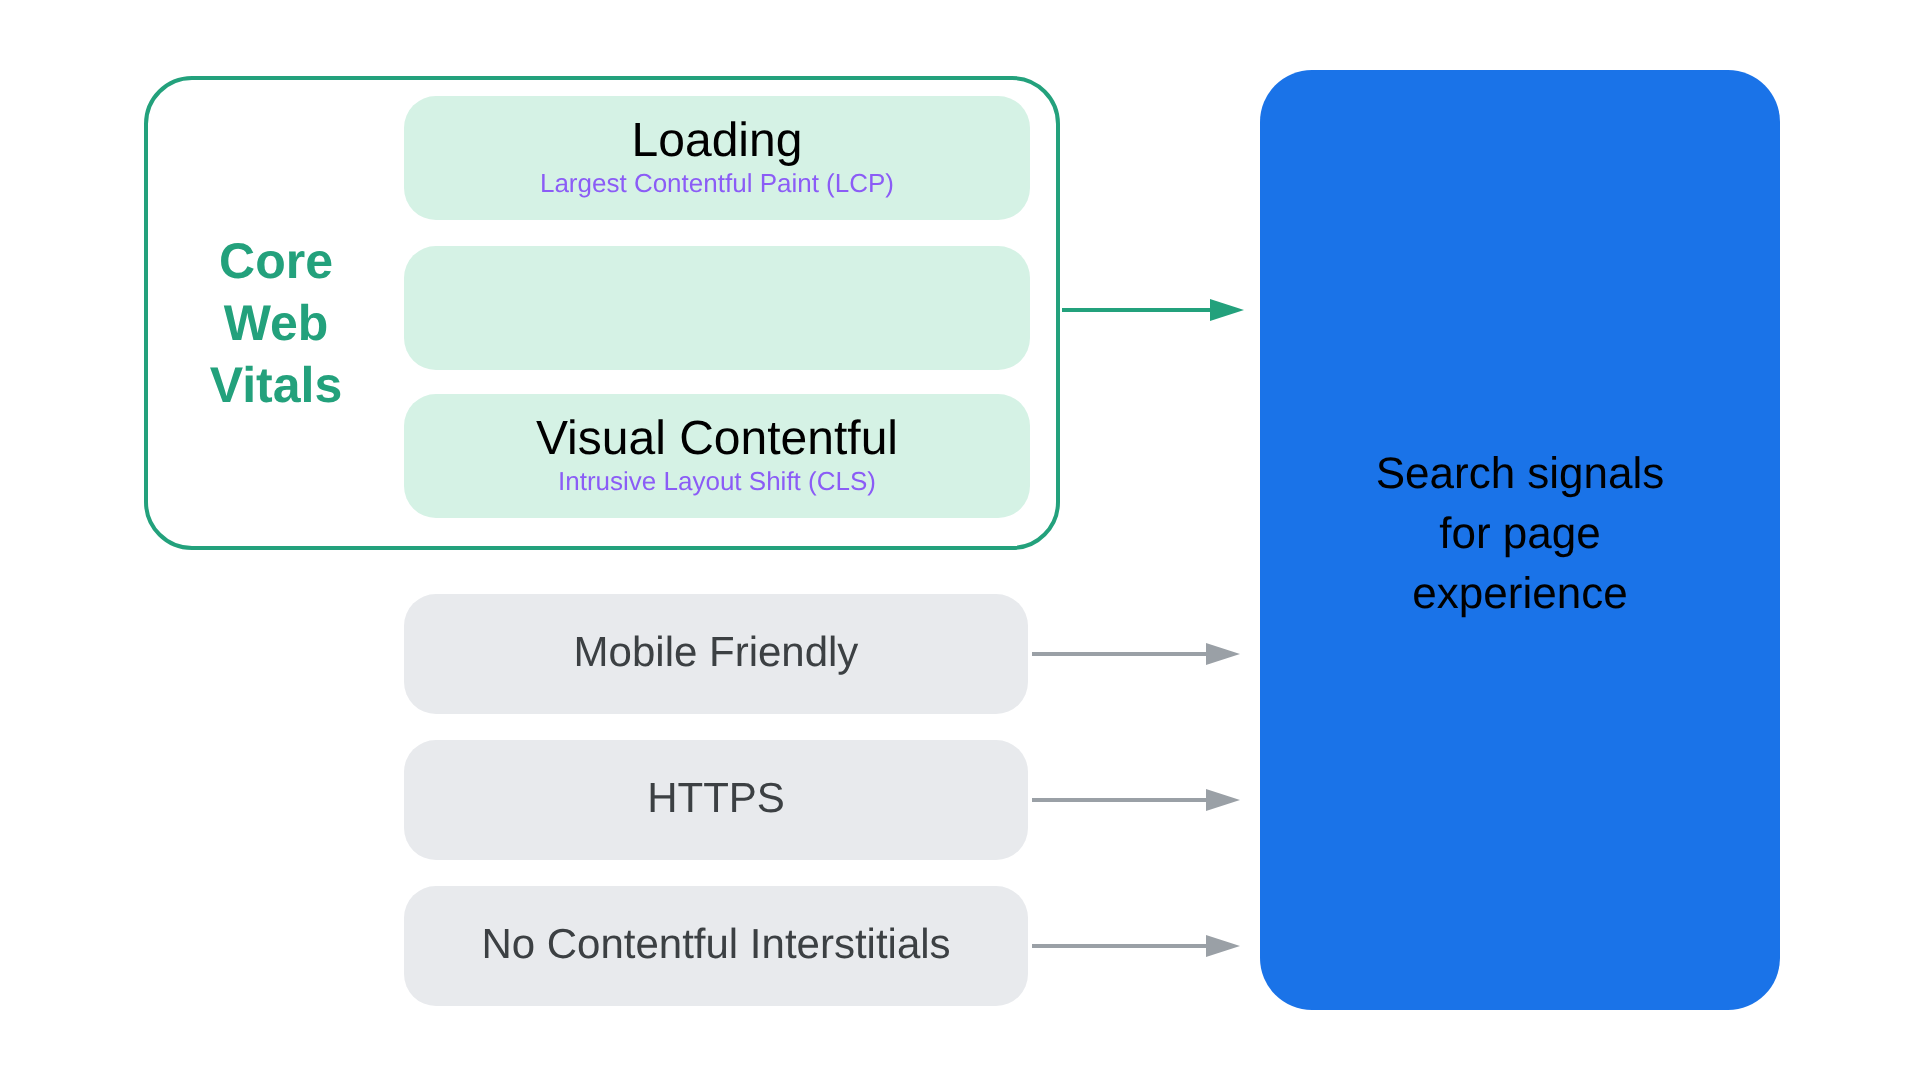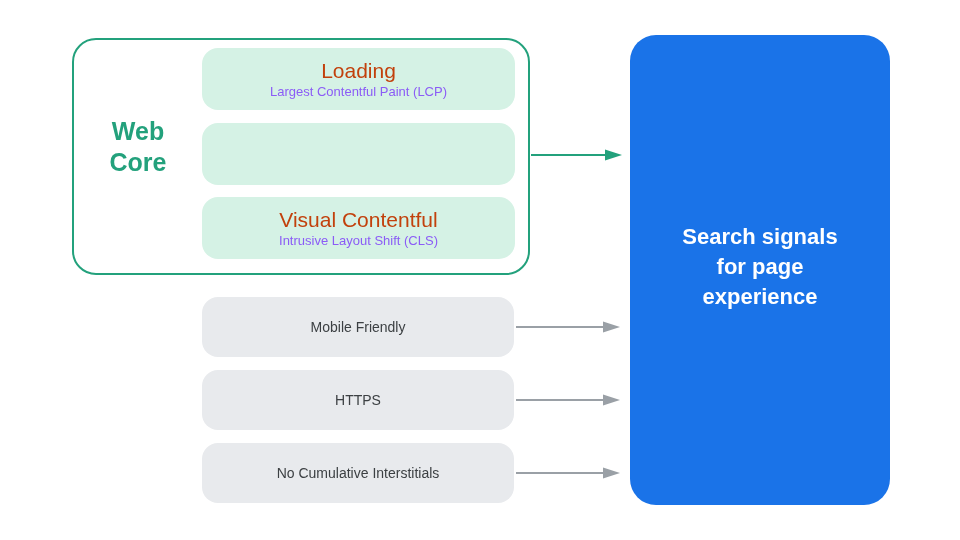--- a/index.html
+++ b/index.html
@@ -46,22 +46,22 @@
     height: 62px;
     background: #D5F2E5;
     border-radius: 16px;
     display: flex;
     flex-direction: column;
     align-items: center;
     justify-content: center;
     text-align: center;
   }
   .mint-pill .pill-title {
-    color: #c2410c;
-    font-size: 21px;
+    color: #000000;
+    font-size: 24px;
     line-height: 25px;
     font-weight: 500;
   }
   .mint-pill .pill-subtitle {
     color: #8b5cf6;
     font-size: 13px;
     line-height: 17px;
     font-weight: 400;
   }
   .mint-1 { top: 48px; }
@@ -75,21 +75,21 @@
     height: 60px;
     background: #E8EAED;
     border-radius: 16px;
     display: flex;
     align-items: center;
     justify-content: center;
     text-align: center;
   }
   .gray-pill .pill-label {
     color: #3C4043;
-    font-size: 14px;
+    font-size: 21px;
     font-weight: 400;
   }
   .gray-1 { top: 297px; }
   .gray-2 { top: 370px; align-items: center; }
   .gray-3 { top: 443px; }
   
   .arrow {
     position: absolute;
     display: block;
   }
@@ -104,38 +104,39 @@
     top: 35px;
     width: 260px;
     height: 470px;
     background: #1A73E8;
     border-radius: 26px;
     display: flex;
     align-items: center;
     justify-content: center;
   }
   .result-text {
-    color: #ffffff;
+    color: #000000;
     font-size: 22px;
     line-height: 30px;
-    font-weight: 700;
+    font-weight: 400;
     text-align: center;
     margin-top: -6px;
   }
 </style>
 </head>
 <body>
 
 <div class="stage">
 
   <div class="cwv-box"></div>
 
   <div class="cwv-label">
+    <div>Core</div>
     <div>Web</div>
-    <div>Core</div>
+    <div>Vitals</div>
   </div>
 
   <div class="mint-pill mint-1">
     <div class="pill-title">Loading</div>
     <div class="pill-subtitle">Largest Contentful Paint (LCP)</div>
   </div>
 
   <div class="mint-pill mint-2">
   </div>
 
@@ -149,21 +150,21 @@
     <polygon points="74,2.5 91,8 74,13.5" fill="#23A17C"></polygon>
   </svg>
 
   <div class="gray-pill gray-1">
     <div class="pill-label">Mobile Friendly</div>
   </div>
   <div class="gray-pill gray-2">
     <div class="pill-label">HTTPS</div>
   </div>
   <div class="gray-pill gray-3">
-    <div class="pill-label">No Cumulative Interstitials</div>
+    <div class="pill-label">No Contentful Interstitials</div>
   </div>
 
   <svg class="arrow arrow-a" width="106" height="16" viewBox="0 0 106 16" aria-hidden="true">
     <line x1="0" y1="8" x2="89" y2="8" stroke-width="2" stroke="#9AA0A6"></line>
     <polygon points="87,2.5 104,8 87,13.5" fill="#9AA0A6"></polygon>
   </svg>
   <svg class="arrow arrow-b" width="106" height="16" viewBox="0 0 106 16" aria-hidden="true">
     <line x1="0" y1="8" x2="89" y2="8" stroke-width="2" stroke="#9AA0A6"></line>
     <polygon points="87,2.5 104,8 87,13.5" fill="#9AA0A6"></polygon>
   </svg>

